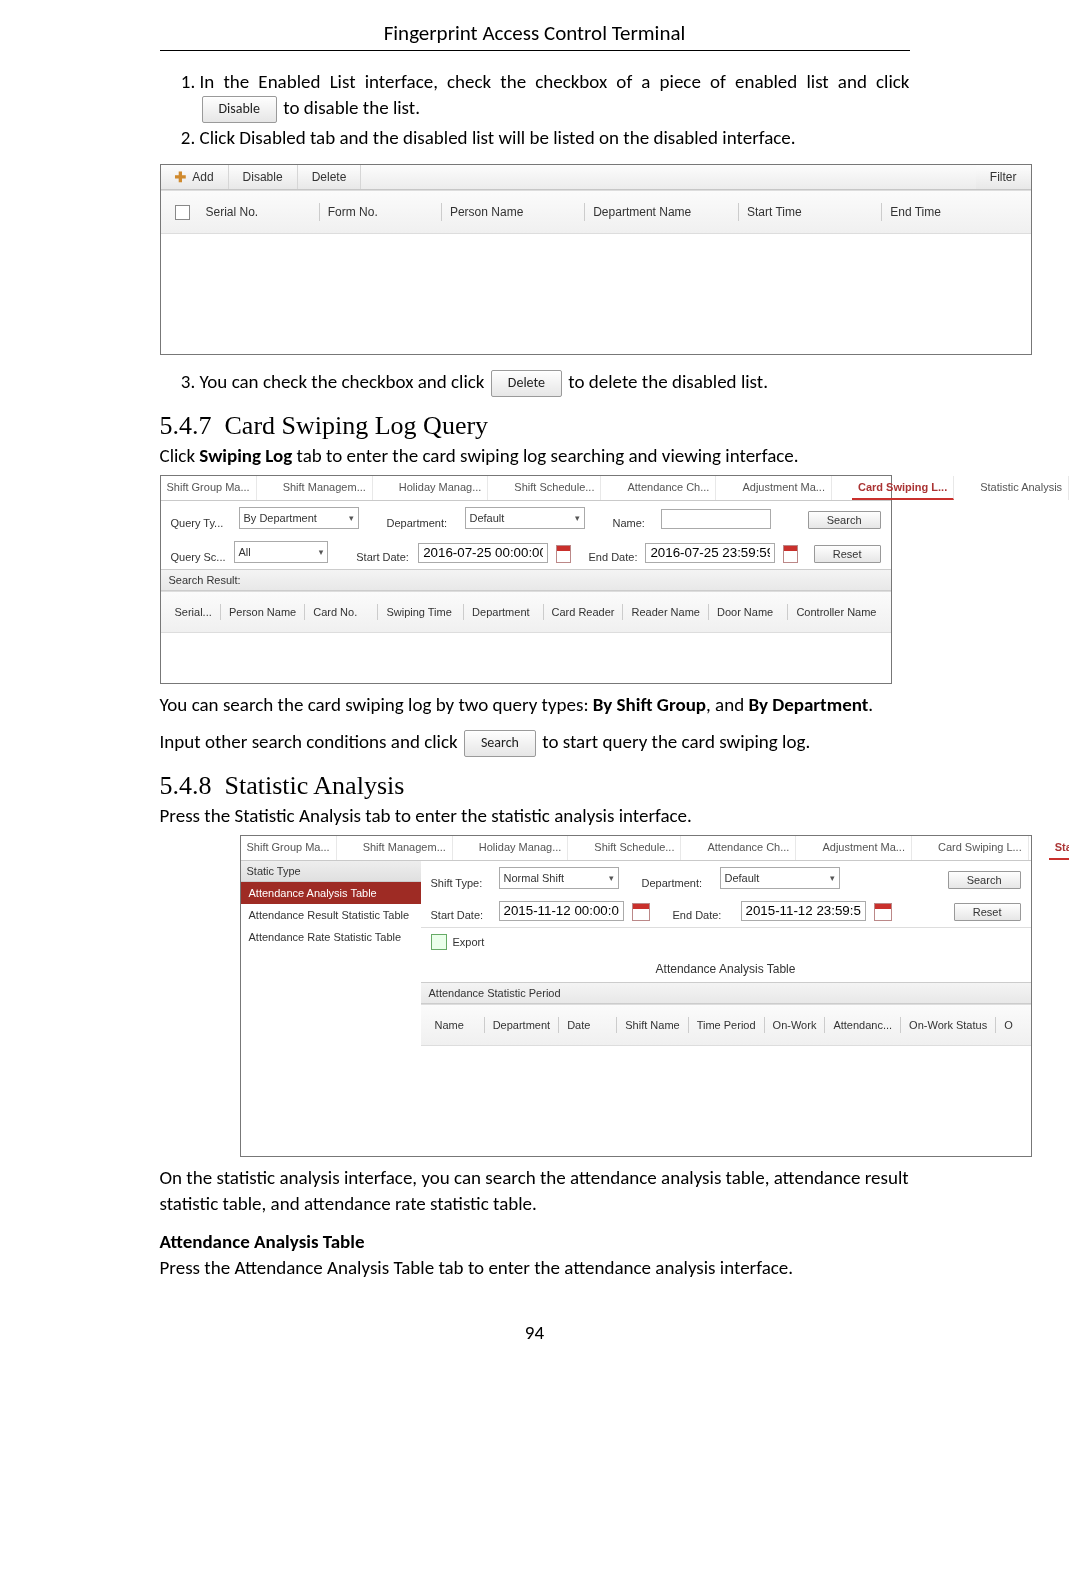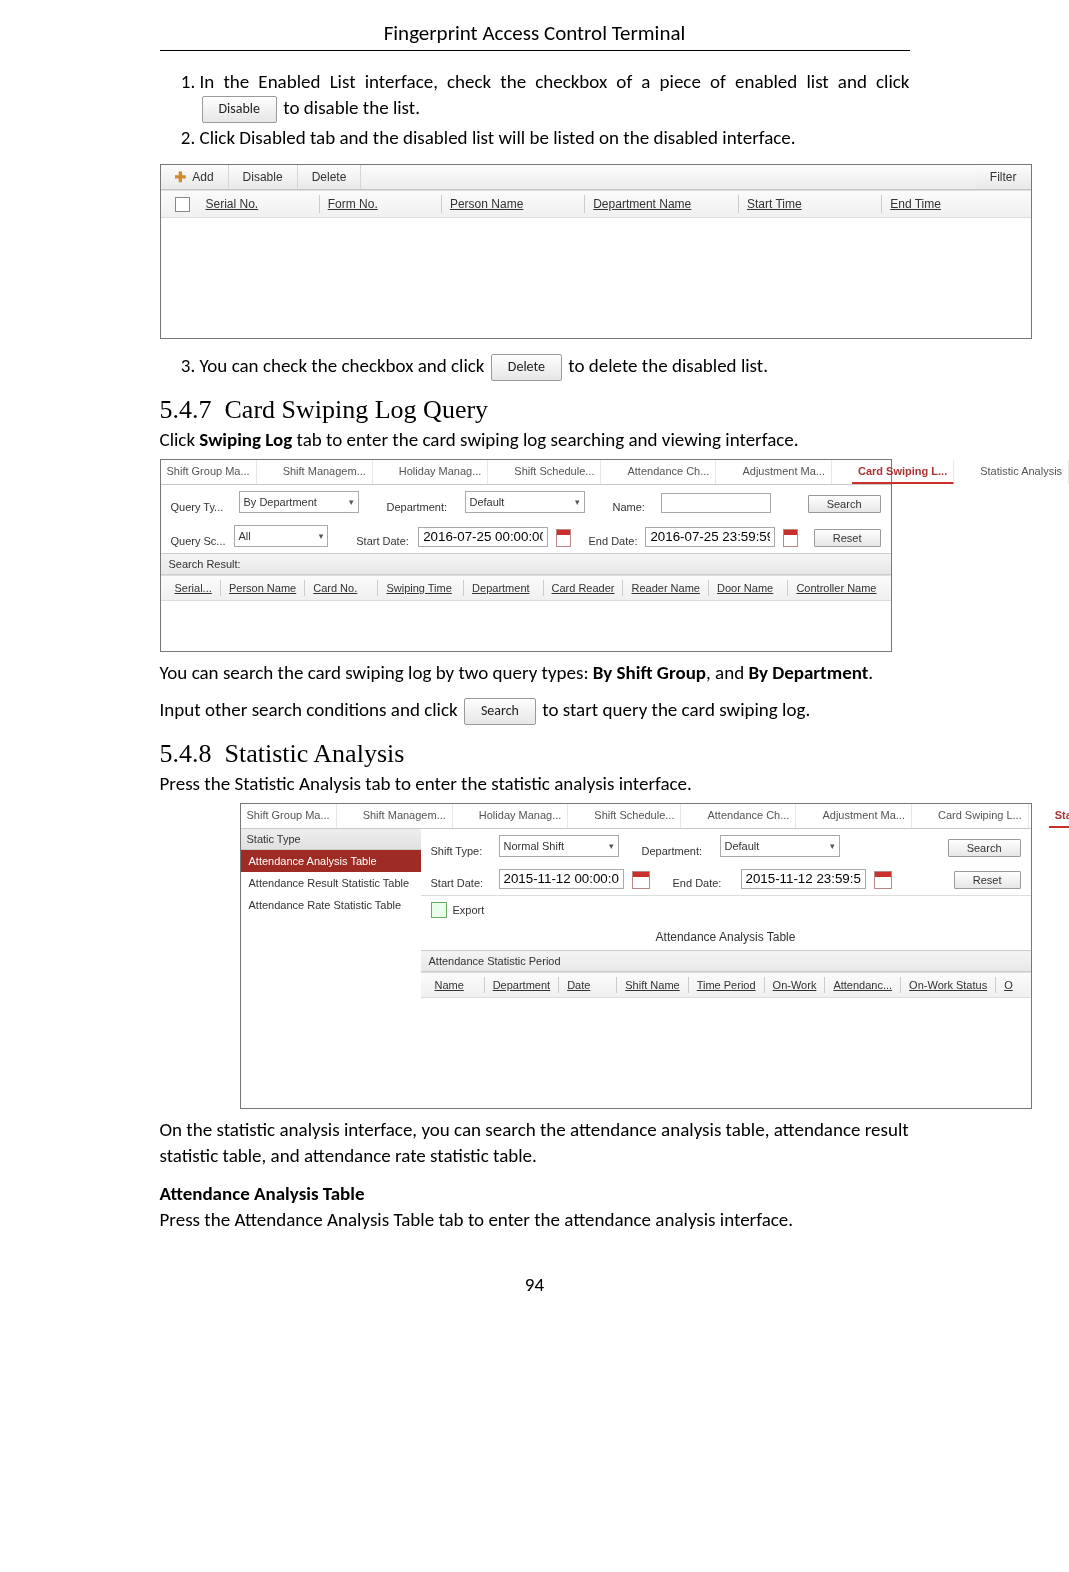--- a/index.html
+++ b/index.html
@@ -11,21 +11,21 @@
   ol.body-text li{margin:2px 0;}
   .inline-btn{display:inline-block;vertical-align:middle;background:linear-gradient(#fefefe,#e6e6e6);border:1px solid #9a9a9a;border-radius:2px;padding:3px 16px;font-size:14px;color:#222;margin:0 2px;box-shadow:inset 0 1px 0 #fff;}
   .h3{font-family:'Times New Roman',serif;font-size:26px;font-weight:normal;margin:14px 0 2px 0;}
   .sub-bold{font-size:19px;font-weight:bold;margin:14px 0 2px 0;}
   .figure{border:1px solid #777;margin:6px 0 8px 0;font-family:Tahoma,Arial,sans-serif;font-size:12px;color:#333;background:#fff;}
   .toolbar{display:flex;background:linear-gradient(#fcfcfc,#ececec);border-bottom:1px solid #c6c6c6;}
   .tool-btn{display:flex;align-items:center;gap:6px;padding:4px 14px;border-right:1px solid #d6d6d6;background:linear-gradient(#fdfdfd,#e8e8e8);cursor:default;}
   .tool-btn:last-child{border-right:none;}
   .spacer{flex:1;background:linear-gradient(#fcfcfc,#ececec);}
   .plus-icon{color:#d08a2e;font-weight:bold;font-size:14px;}
-  .table-header{display:flex;align-items:center;background:linear-gradient(#fbfbfb,#f0f0f0);border-top:1px solid #ddd;border-bottom:1px solid #ddd;padding:4px 6px;text-decoration:underline;}
+  .table-header{display:flex;align-items:center;background:linear-gradient(#fbfbfb,#f0f0f0);border-top:1px solid #ddd;border-bottom:1px solid #ddd;padding:12px 6px;}
   .th{padding:2px 8px;border-right:1px solid #ccc;white-space:nowrap;}
   .th:last-child{border-right:none;}
   .chk{width:13px;height:13px;border:1px solid #888;margin:0 8px;display:inline-block;background:#fff;}
   .empty-body{height:120px;}
   .tabs-row{display:flex;background:#fff;border-bottom:1px solid #c9c9c9;font-size:11px;gap:20px;}
   .tab{padding:5px 6px;border-right:1px solid #e8e8e8;white-space:nowrap;color:#555;}
   .tab.active{color:#a33;border-bottom:2px solid #c9302c;font-weight:bold;}
   .form-row{display:flex;align-items:flex-end;gap:8px;padding:6px 10px;font-size:11px;}
   .lbl{white-space:nowrap;color:#333;}
   .inp{border:1px solid #aaa;background:#fff;height:18px;padding:0 4px;}

